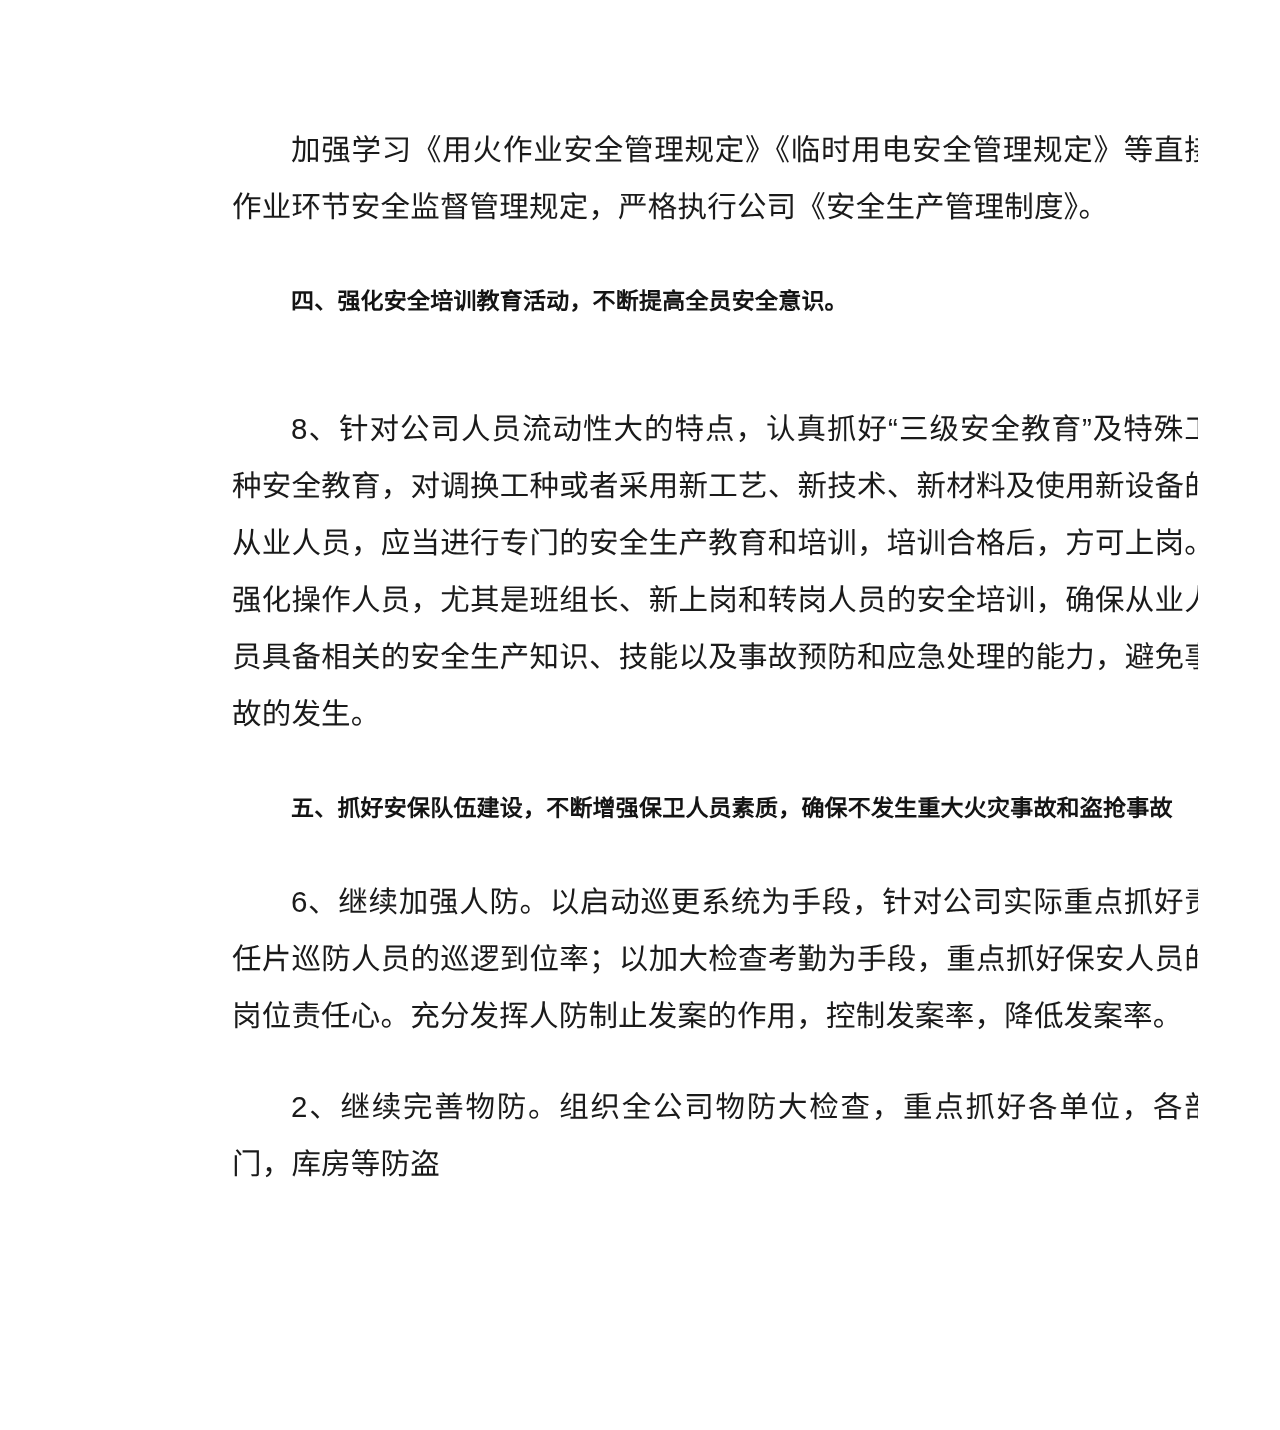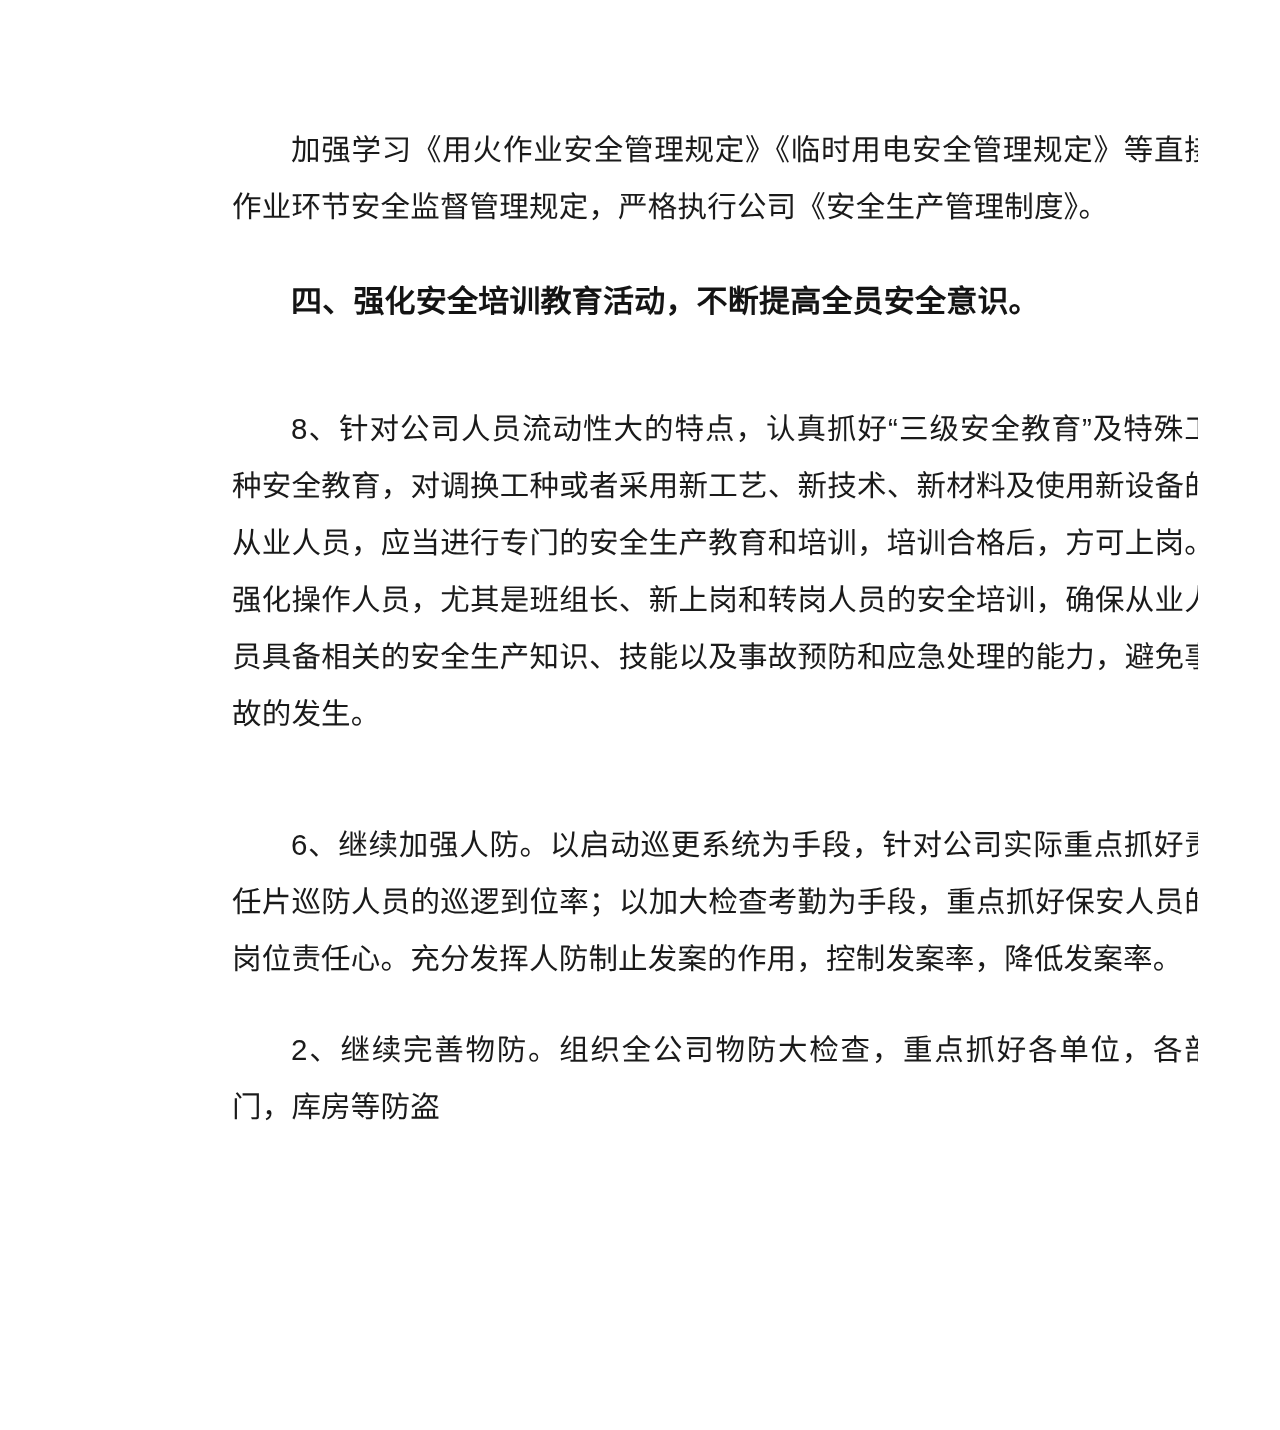--- a/index.html
+++ b/index.html
@@ -35,21 +35,21 @@
     text-justify: inter-ideograph;
     text-indent: 59px;
     margin: 0;
     letter-spacing: 0.2px;
     font-weight: 400;
     word-break: break-all;
   }
 
   .heading {
     font-family: "Liberation Sans", "DejaVu Sans", sans-serif;
-    font-size: 31px;
+    font-size: 23px;
     line-height: 57px;
     color: #141414;
     font-weight: bold;
     text-align: justify;
     text-justify: inter-ideograph;
     text-indent: 59px;
     margin: 0;
     letter-spacing: 0.2px;
     word-break: break-all;
   }
@@ -73,20 +73,21 @@
 
     <div class="gap-md"></div>
 
 
     <div class="gap-sm"></div>
 
     <p class="para">8、针对公司人员流动性大的特点，认真抓好“三级安全教育”及特殊工种安全教育，对调换工种或者采用新工艺、新技术、新材料及使用新设备的从业人员，应当进行专门的安全生产教育和培训，培训合格后，方可上岗。强化操作人员，尤其是班组长、新上岗和转岗人员的安全培训，确保从业人员具备相关的安全生产知识、技能以及事故预防和应急处理的能力，避免事故的发生。</p>
 
     <div class="gap-lg"></div>
 
+    <p class="heading">五、抓好安保队伍建设，不断增强保卫人员素质，确保不发生重大火灾事故和盗抢事故</p>
 
     <div class="gap-md"></div>
 
     <p class="para">6、继续加强人防。以启动巡更系统为手段，针对公司实际重点抓好责任片巡防人员的巡逻到位率；以加大检查考勤为手段，重点抓好保安人员的岗位责任心。充分发挥人防制止发案的作用，控制发案率，降低发案率。</p>
 
     <div class="gap-sm"></div>
 
     <p class="para">2、继续完善物防。组织全公司物防大检查，重点抓好各单位，各部门，库房等防盗</p>
 
   </div>

